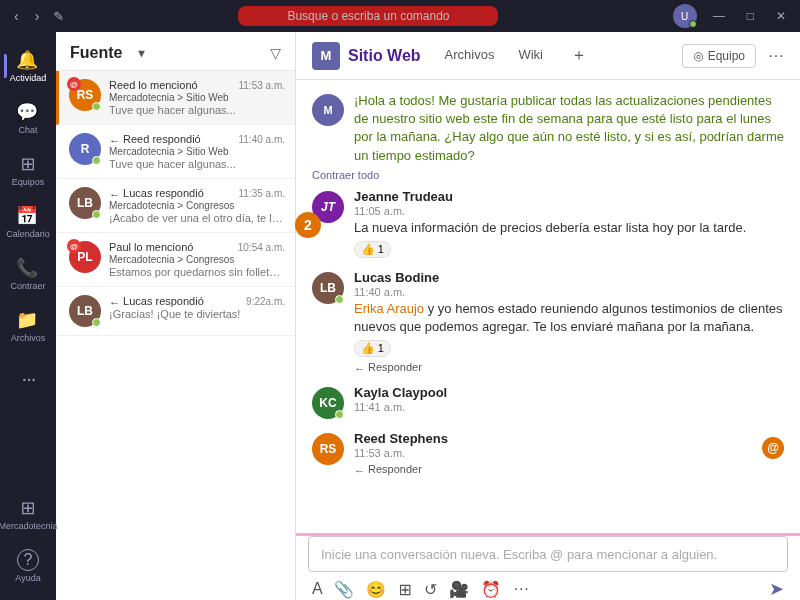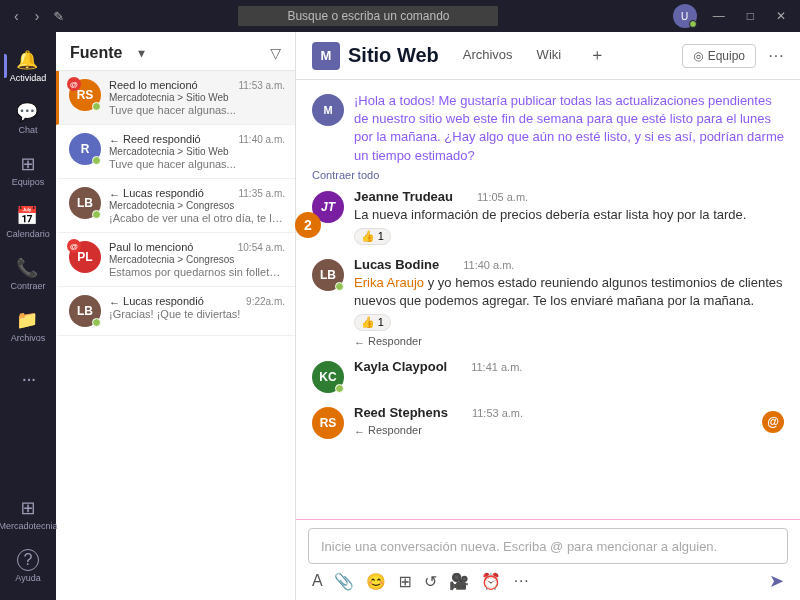--- a/index.html
+++ b/index.html
@@ -13,22 +13,22 @@
       align-items: center;
       justify-content: space-between;
       padding: 0 8px;
       flex-shrink: 0;
     }
     .title-bar-left { display: flex; align-items: center; gap: 8px; }
     .title-bar-nav { display: flex; gap: 4px; }
     .nav-btn { color: #aaa; font-size: 14px; cursor: pointer; padding: 2px 6px; }
     .title-bar-edit { color: #aaa; font-size: 13px; }
     .search-bar {
-      background: #404040;
-      border-radius: 0;
+      background: #b91c1c;
+      border-radius: 8px;
       height: 20px;
       width: 260px;
       display: flex;
       align-items: center;
       justify-content: center;
       color: #bbb;
       font-size: 12px;
     }
     .title-bar-right { display: flex; align-items: center; gap: 10px; }
     .window-btn { color: #aaa; font-size: 12px; padding: 2px 6px; cursor: pointer; }
@@ -154,21 +154,21 @@
       padding: 0 16px;
       gap: 8px;
       flex-shrink: 0;
     }
     .channel-icon {
       width: 28px; height: 28px; border-radius: 4px;
       background: #6264a7; color: #fff;
       display: flex; align-items: center; justify-content: center;
       font-size: 13px; font-weight: 700; flex-shrink: 0;
     }
-    .channel-name { font-size: 20px; font-weight: 700; color: #0f172a; }
+    .channel-name { font-size: 16px; font-weight: 700; color: #4c1d95; }
     .chat-tabs { display: flex; gap: 0; margin-left: 4px; }
     .chat-tab {
       padding: 14px 12px;
       font-size: 13px;
       color: #555;
       cursor: pointer;
       border-bottom: 2px solid transparent;
     }
     .chat-tab.active { color: #6264a7; border-bottom: 2px solid #6264a7; font-weight: 600; }
     .tab-add { color: #555; font-size: 16px; cursor: pointer; padding: 14px 8px; }
@@ -197,32 +197,32 @@
       flex-shrink: 0; display: flex; align-items: center;
       justify-content: center; font-size: 12px; font-weight: 700; color: #fff;
       position: relative; margin-top: 2px;
     }
     .msg-avatar .avatar-status {
       width: 9px; height: 9px; border-radius: 50%;
       position: absolute; bottom: 0; right: 0;
       border: 1.5px solid #fff;
     }
     .msg-body { flex: 1; }
-    .msg-header { display: flex; align-items: baseline; gap: 24px; margin-bottom: 2px; }
+    .msg-header { display: flex; align-items: baseline; gap: 1px; margin-bottom: 2px; flex-direction: column; }
     .msg-author { font-size: 13px; font-weight: 700; color: #252525; }
     .msg-time { font-size: 11px; color: #888; }
     .msg-text { font-size: 13px; color: #333; line-height: 1.4; }
     .msg-text .mention { color: #e07000; font-weight: 500; }
     .msg-reaction { display: inline-flex; align-items: center; gap: 2px; background: #f3f2f1; border: 1px solid #e1dfdd; border-radius: 12px; padding: 1px 6px; font-size: 11px; margin-top: 4px; cursor: pointer; }
     .reply-btn { font-size: 11px; color: #555; cursor: pointer; margin-top: 4px; display: flex; align-items: center; gap: 4px; }
 
     
     .compose-area {
-      border-top: 1px solid #f9a8d4;
-      padding: 8px 12px;
+      border-top: 3px solid #f9a8d4;
+      padding: 0 12px;
       flex-shrink: 0;
     }
     .compose-box {
       border: 1px solid #c8c6c4;
       border-radius: 4px;
       padding: 8px 12px;
       font-size: 13px;
       color: #aaa;
       min-height: 36px;
       display: flex;
@@ -392,21 +392,21 @@
         </div>
         <span class="more-btn">···</span>
       </div>
     </div>
 
     <div class="messages-area" id="messages-area">
 
       <div class="msg-group" style="margin-bottom:4px;">
         <div class="msg-avatar" style="background:#6264a7;font-size:11px;">M</div>
         <div class="msg-body">
-          <div class="msg-text" style="color:#8b5cf6;">¡Hola a todos! Me gustaría publicar todas las actualizaciones pendientes de nuestro sitio web este fin de semana para que esté listo para el lunes por la mañana. ¿Hay algo que aún no esté listo, y si es así, podrían darme un tiempo estimado?</div>
+          <div class="msg-text" style="color:#4d7c0f;">¡Hola a todos! Me gustaría publicar todas las actualizaciones pendientes de nuestro sitio web este fin de semana para que esté listo para el lunes por la mañana. ¿Hay algo que aún no esté listo, y si es así, podrían darme un tiempo estimado?</div>
         </div>
       </div>
       <div class="expand-btn">
         <span>Contraer todo</span>
       </div>
     <div class="msg-group-wrapper" style="position: relative; display: flex; align-items: flex-start; margin-bottom: 12px;">
           <div class="msg-group" style="margin-bottom: 0px; flex: 1 1 0%;">
             <div class="msg-avatar" style="background: rgb(123, 31, 162); font-style: italic;">JT</div>
             <div class="msg-body"><div class="msg-header">
                 <span class="msg-author">Jeanne Trudeau</span>

